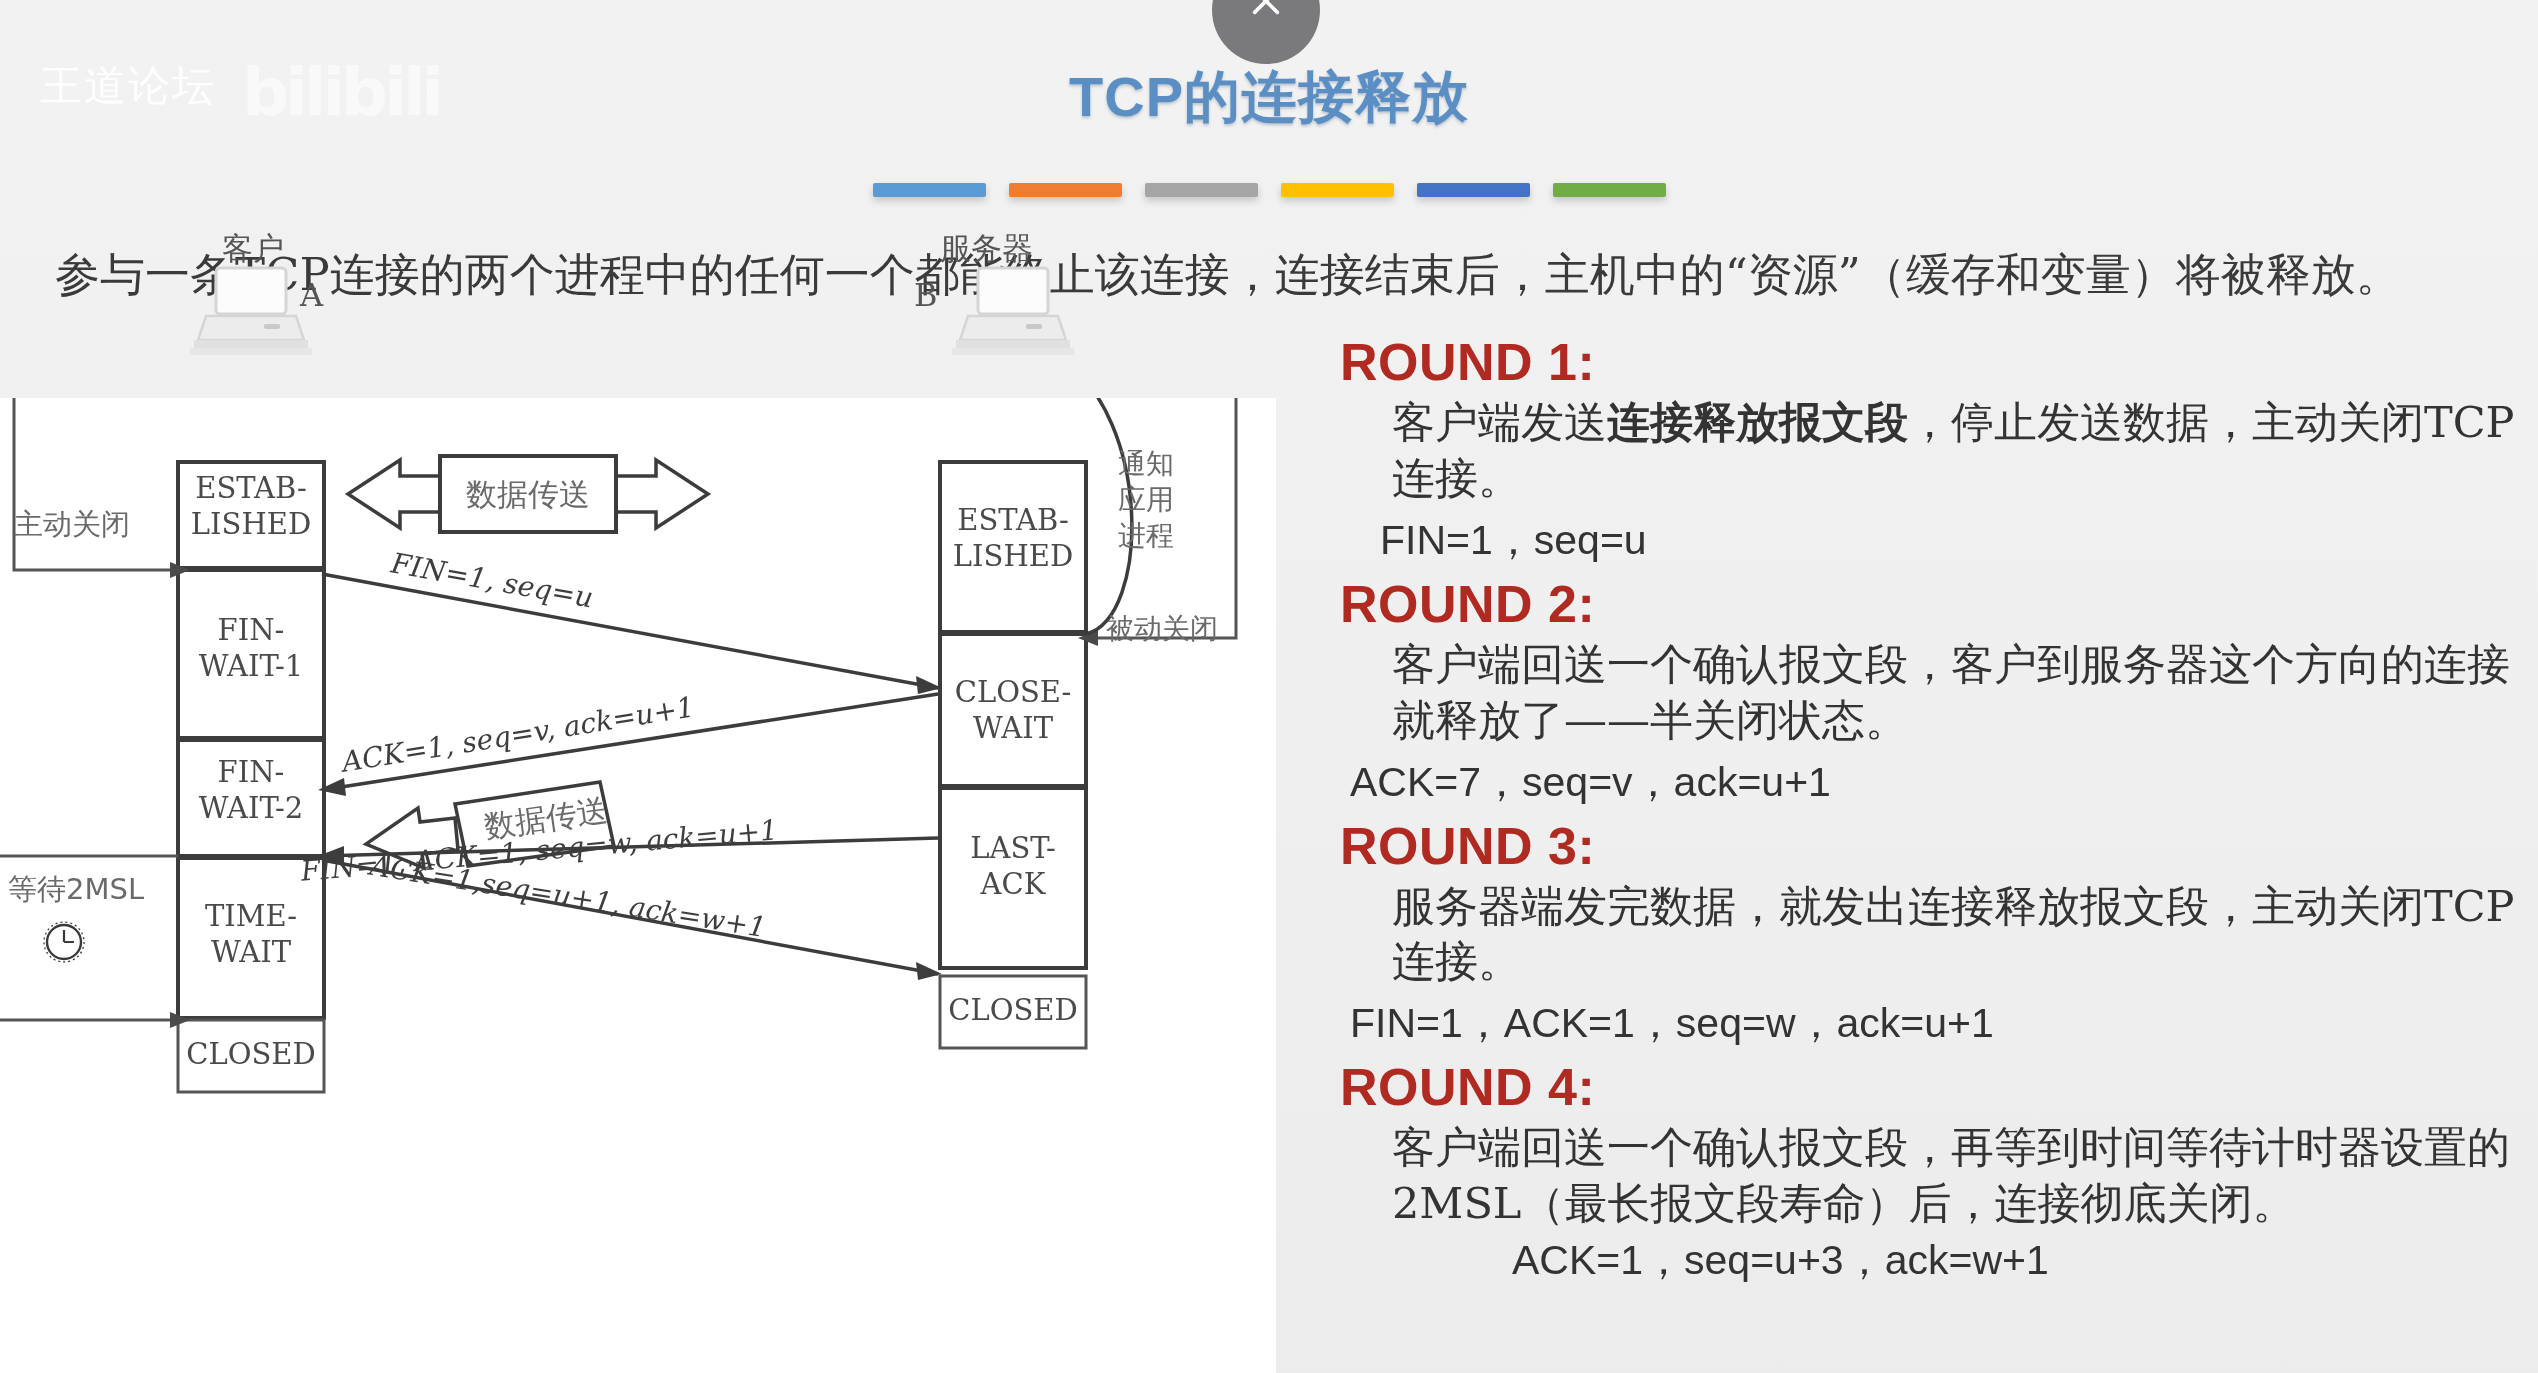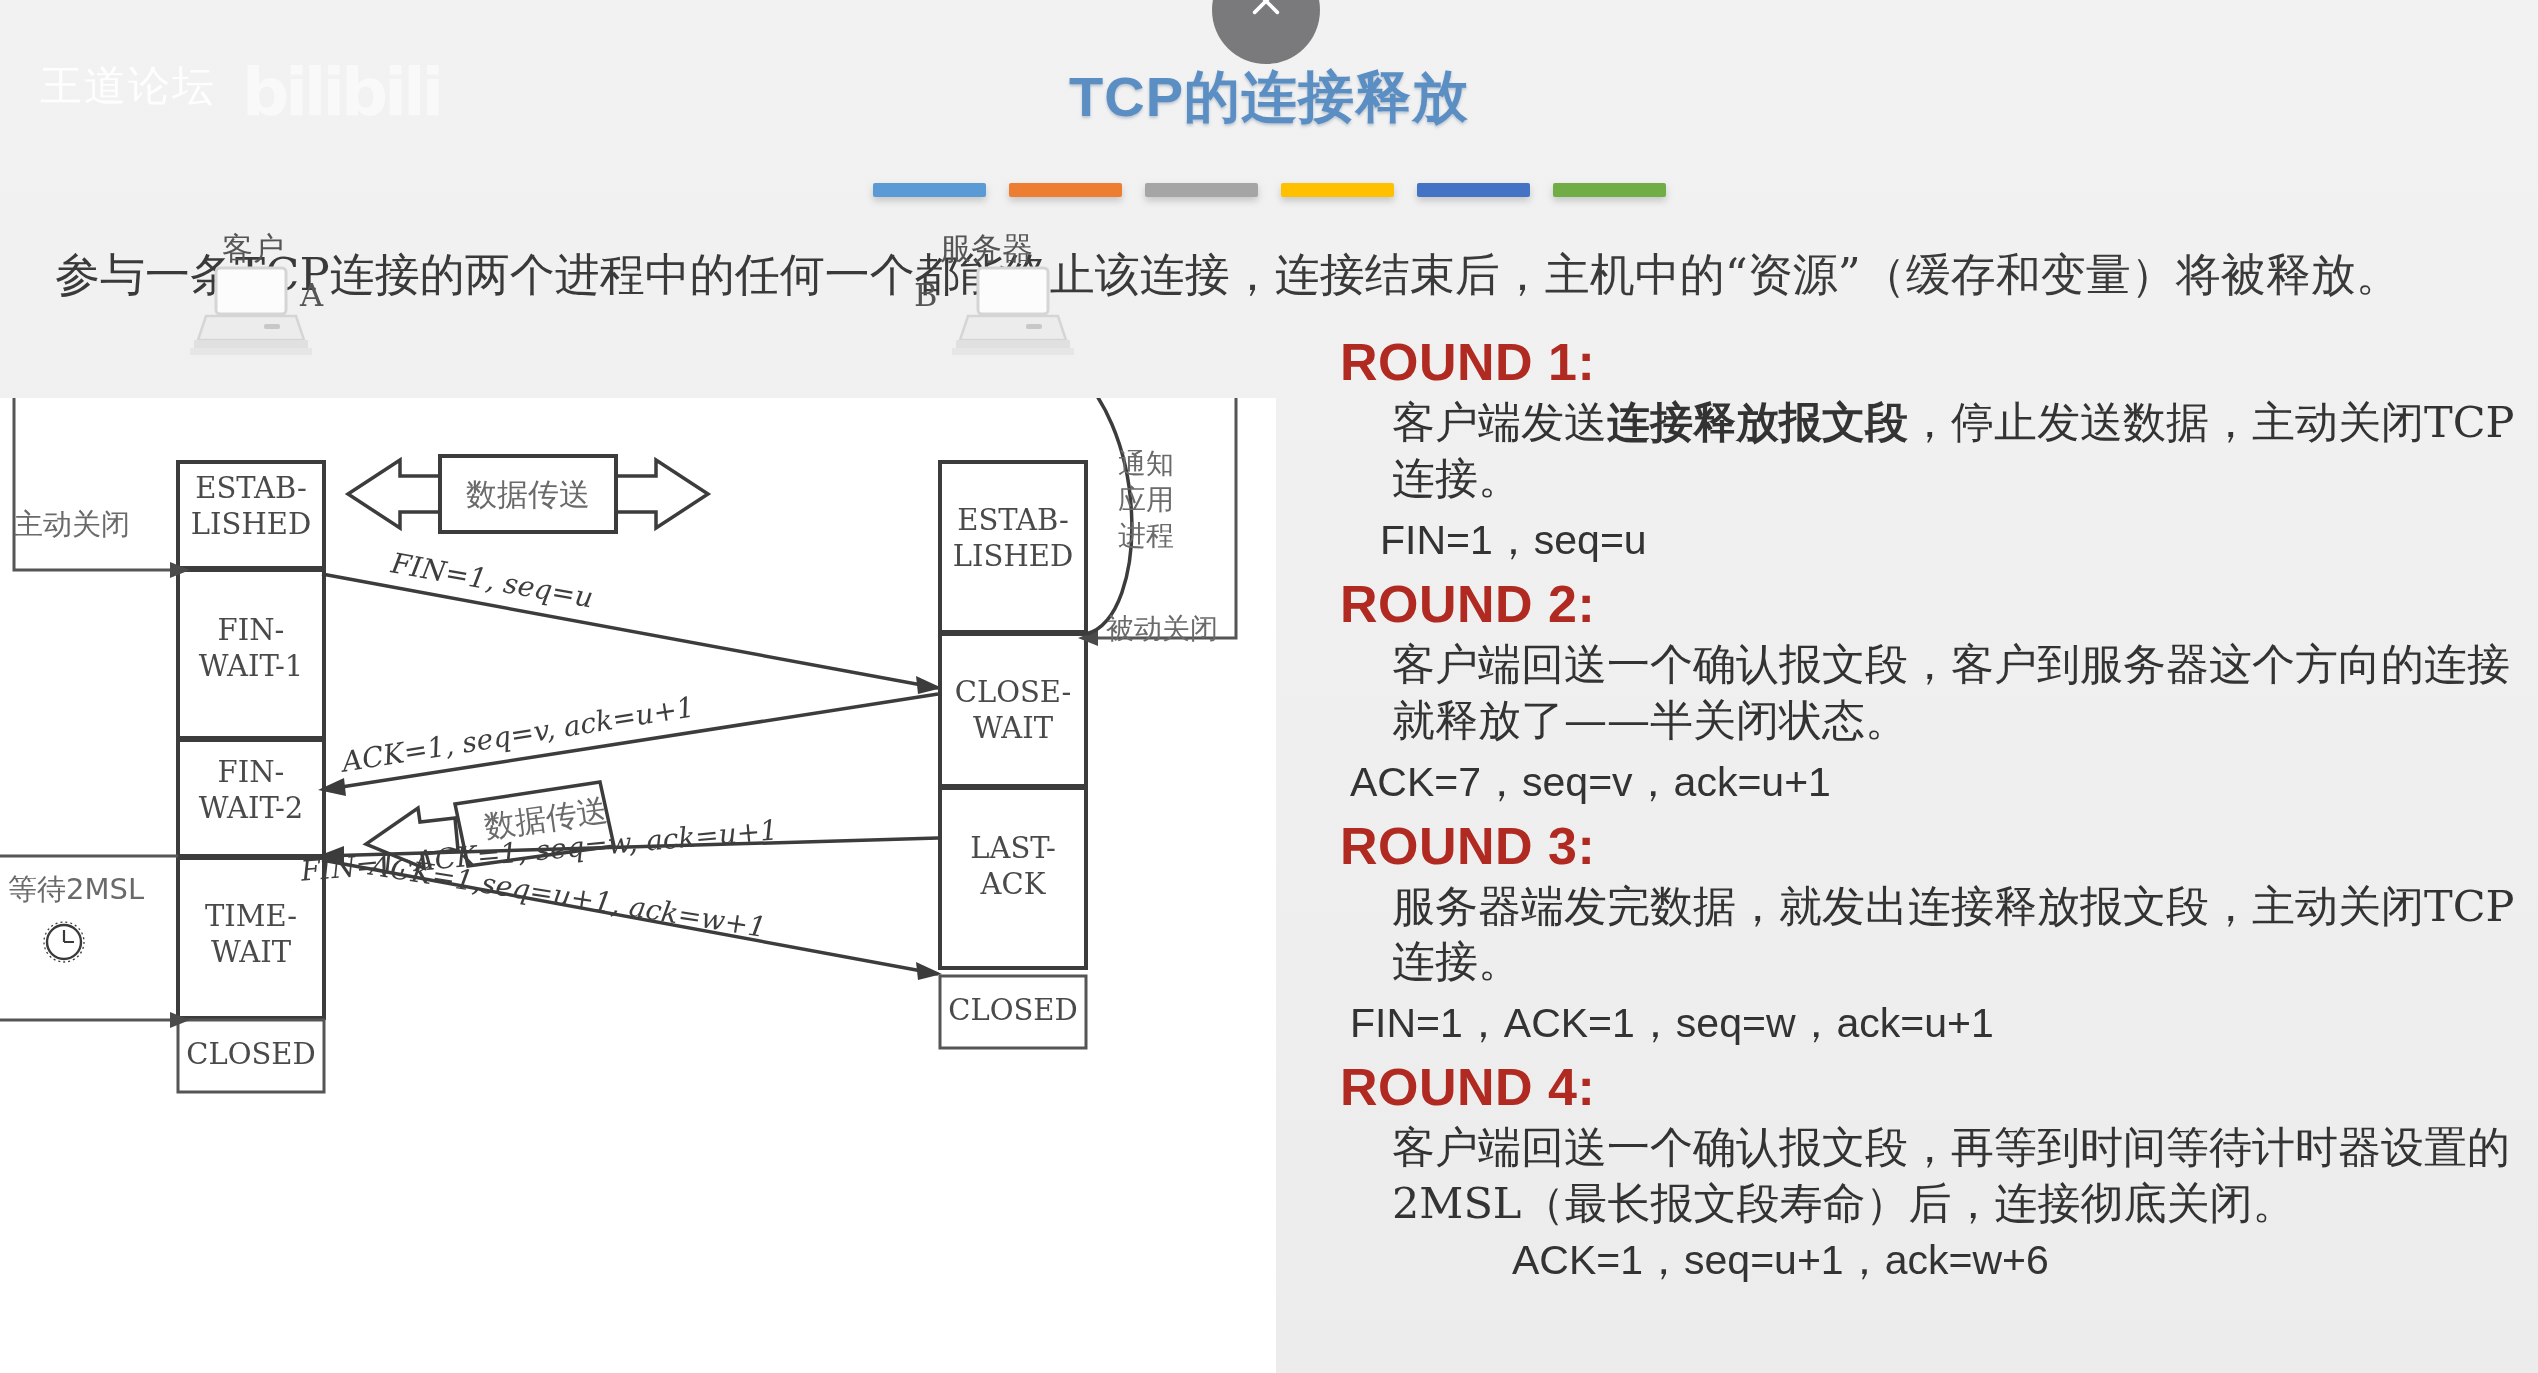--- a/index.html
+++ b/index.html
@@ -256,17 +256,17 @@
     </div>
 
     <div class="round r3">
       <div class="round-head">ROUND 3:</div>
       <div class="round-body">服务器端发完数据，就发出连接释放报文段，主动关闭TCP连接。</div>
       <div class="round-formula">FIN=1，ACK=1，seq=w，ack=u+1</div>
     </div>
 
     <div class="round r4">
       <div class="round-head">ROUND 4:</div>
-      <div class="round-body"><span>客户端回送一个确认报文段，再等到时间等待计时器设置的2MSL（最长报文段寿命）后，连接彻底关闭。</span><span class="inline-formula">ACK=1，seq=u+1，ack=w+6</span></div>
+      <div class="round-body"><span>客户端回送一个确认报文段，再等到时间等待计时器设置的2MSL（最长报文段寿命）后，连接彻底关闭。</span><span class="inline-formula">ACK=1，seq=u+3，ack=w+1</span></div>
     </div>
 
   </div>
 </div>
 
 </body></html>

